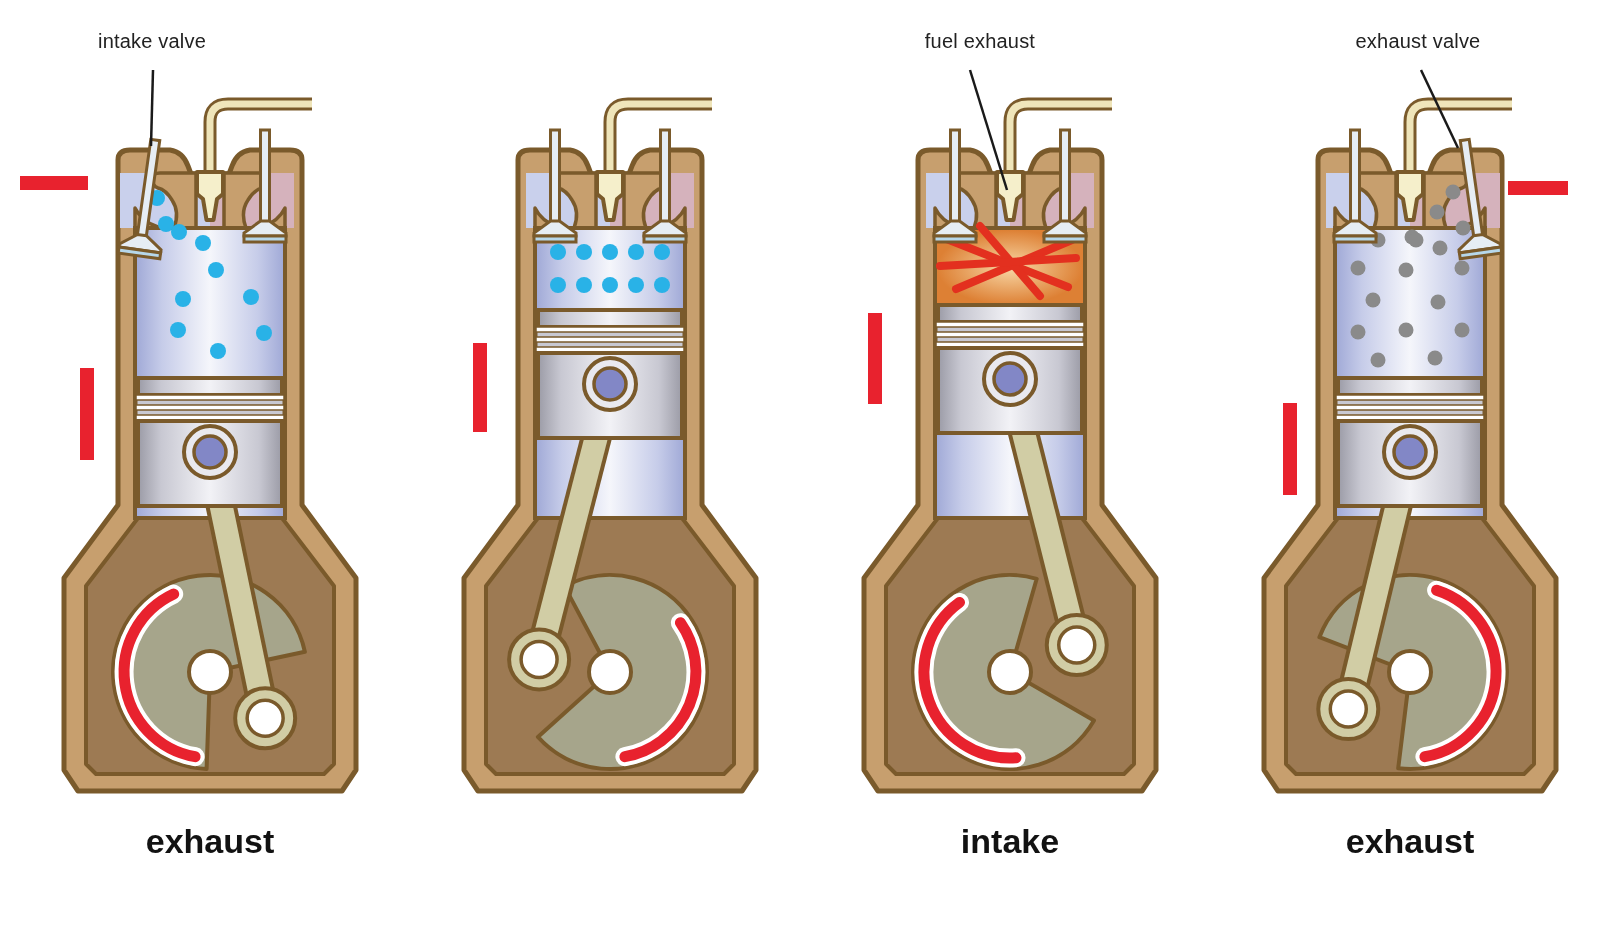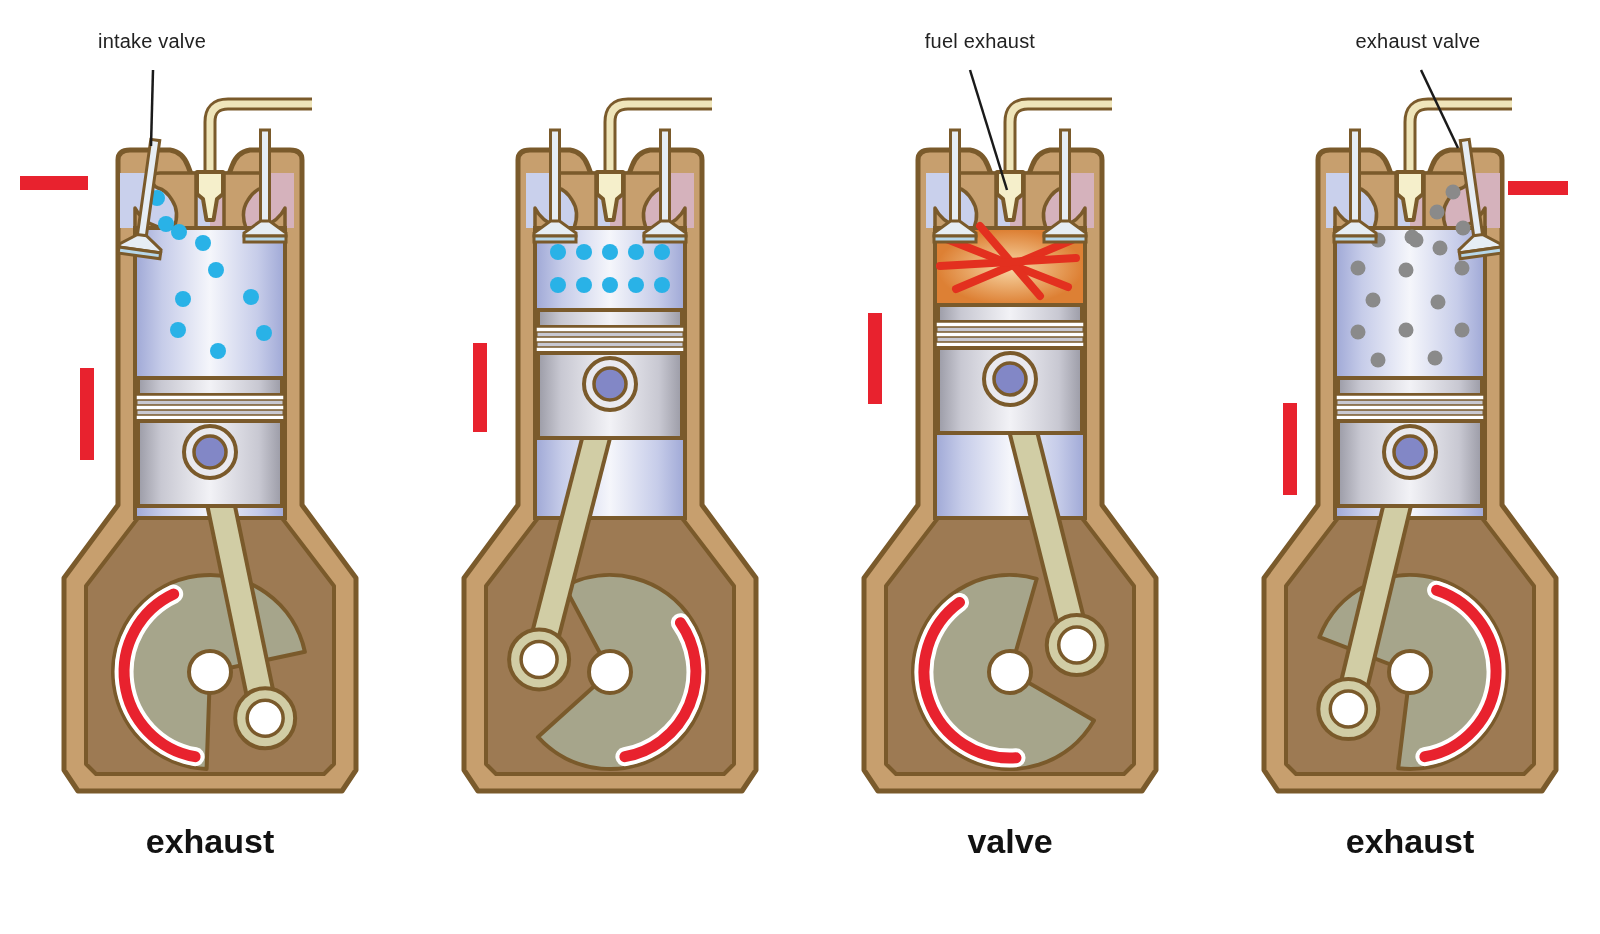--- a/index.html
+++ b/index.html
@@ -266,21 +266,21 @@
           <path d="M 216.0 757.8 A 86 86 0 0 1 159.5 602.4" fill="none" stroke="#e8222e" stroke-width="11" stroke-linecap="round"></path>
           <polygon points="178.9 588.3 L 149.6 592.3 L 166.1 614.9" fill="#e8222e" stroke="#ffffff" stroke-width="6" stroke-linejoin="round" style="paint-order:stroke"></polygon>
         </g>
         <g fill="#e8222e">
           <rect x="68" y="313" width="14" height="91"></rect>
           <polygon points="58.0 402.0 L 92.0 402.0 L 75.0 432.0"></polygon>
         </g>
         <line x1="170" y1="70" x2="207" y2="190" stroke="#1a1a1a" stroke-width="2.5"></line>
       </svg>
     <div class="annot" style="left:30px;width:300px;">fuel exhaust</div>
-    <div class="stroke-label">valve</div>
+    <div class="stroke-label">intake</div>
   </div>
 
   <div class="cell">
     <svg id="eng3" class="eng" viewBox="0 0 400 934">
         <defs>
           <linearGradient id="bore3">
             <stop offset="0" stop-color="#9fa8d6"></stop>
             <stop offset="0.18" stop-color="#c6cce9"></stop>
             <stop offset="0.5" stop-color="#f5f6fb"></stop>
             <stop offset="0.82" stop-color="#c6cce9"></stop>

